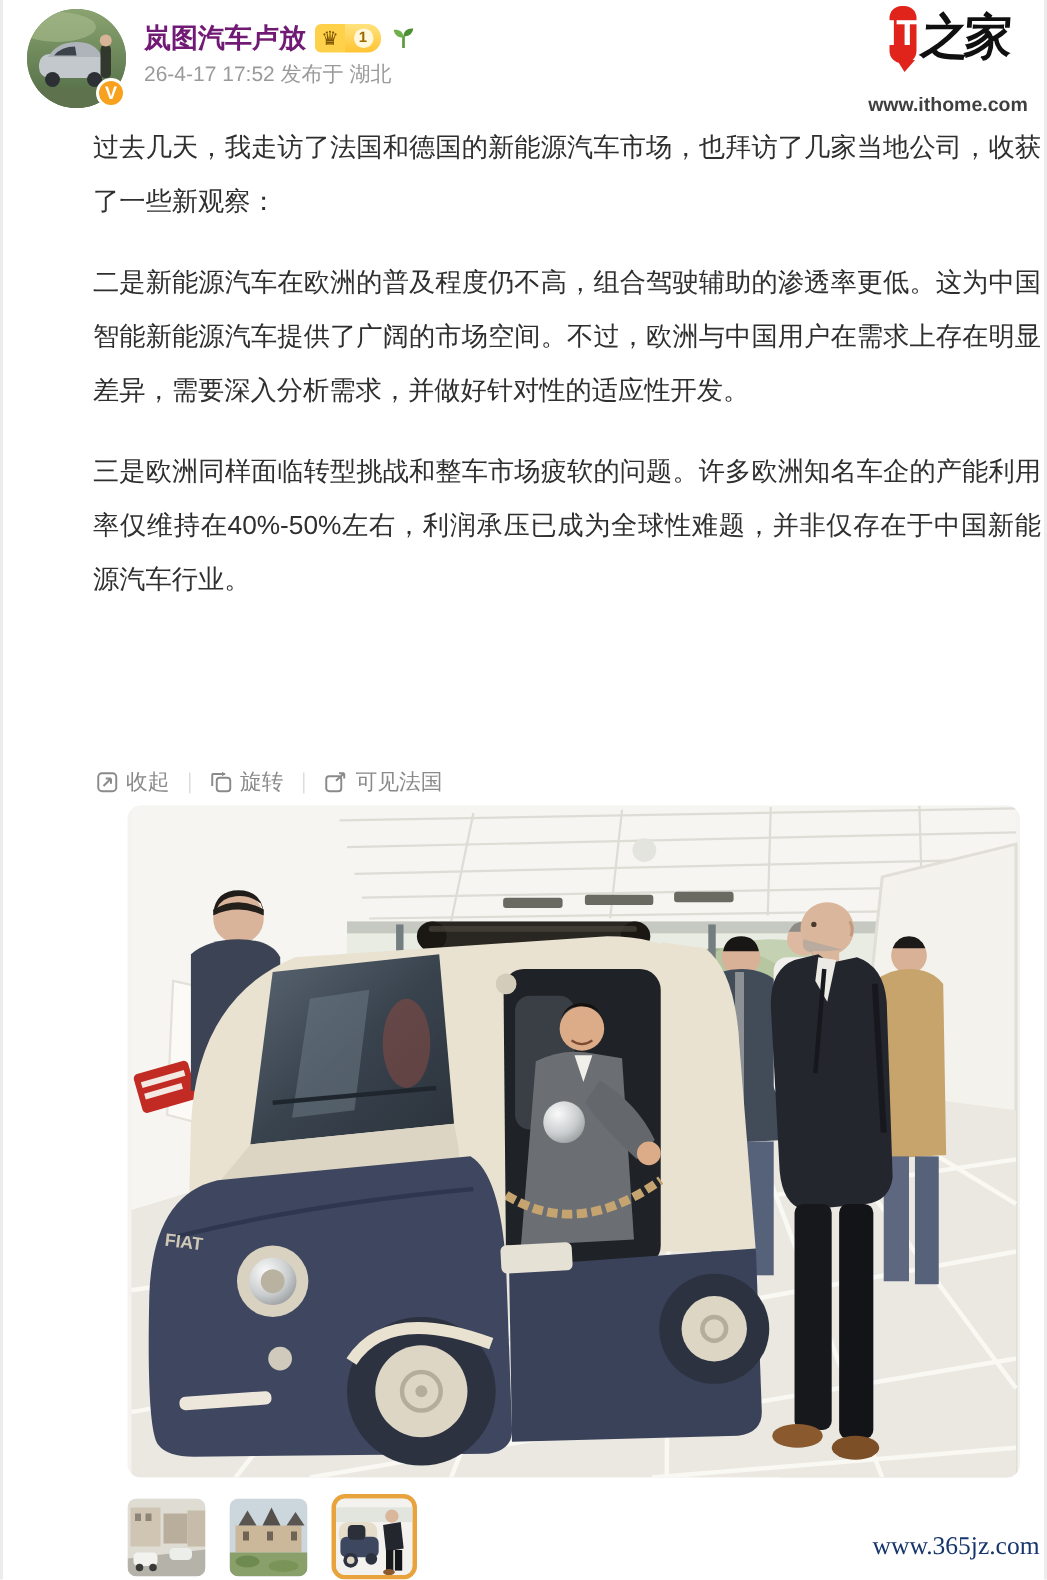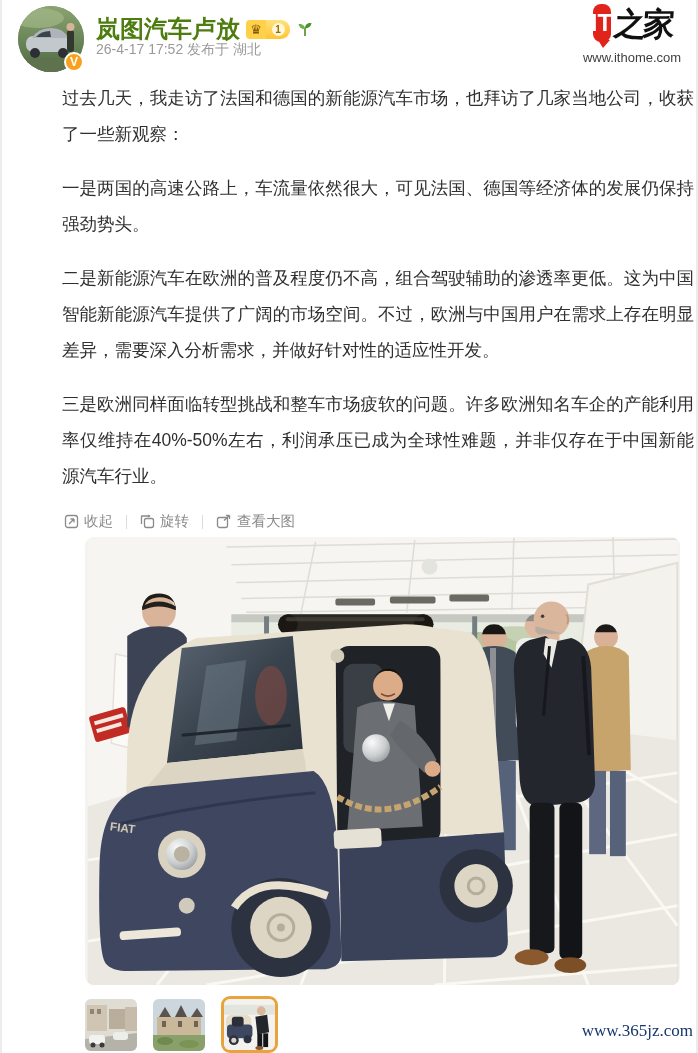--- a/index.html
+++ b/index.html
@@ -13,21 +13,21 @@
   .avatar{
     position:absolute;left:18px;top:6px;width:66px;height:66px;border-radius:50%;
     overflow:hidden;background:#6f8a5c;cursor:pointer;
   }
   .v-badge{
     position:absolute;left:64px;top:52px;width:20px;height:20px;border-radius:50%;
     background:#f7a11f;border:2px solid #fff;color:#fff;font-size:12px;font-weight:bold;
     display:flex;align-items:center;justify-content:center;box-sizing:border-box;
   }
   .name-row{position:absolute;left:96px;top:13px;display:flex;align-items:center;gap:6px;}
-  .username{font-size:24px;font-weight:bold;color:#4d7c0f;}
+  .username{font-size:18px;font-weight:bold;color:#701a75;}
   .crown-badge{display:inline-flex;align-items:center;height:19px;}
   .crown-icon{
     width:20px;height:19px;background:#ffd04a;border-radius:4px 0 0 4px;
     color:#7c5400;font-size:13px;line-height:19px;text-align:center;
   }
   .crown-level{
     height:19px;min-width:24px;background:linear-gradient(#ffe27d,#ffc433);
     border-radius:0 9px 9px 0;display:flex;align-items:center;justify-content:center;
   }
   .crown-level span{
@@ -45,21 +45,21 @@
     position:relative;
   }
   .logo-bubble::after{
     content:"";position:absolute;left:5px;bottom:-6px;width:0;height:0;
     border-left:5px solid transparent;border-right:7px solid transparent;border-top:8px solid #e1241b;
   }
   .logo-home{
     font-family:"Liberation Serif","DejaVu Serif",serif;font-weight:900;font-size:32px;
     color:#101010;letter-spacing:-3px;line-height:40px;transform:skewX(-4deg);
   }
-  .logo-url{font-size:13px;font-weight:normal;color:#3f3f3f;margin-top:2px;}
+  .logo-url{font-size:13px;font-weight:bold;color:#3f3f3f;margin-top:14px;}
   
   .post-text{position:absolute;left:62px;top:80px;width:632px;}
   .post-text p{
     margin:0 0 18px 0;font-size:17.5px;line-height:36px;color:#2f2f2f;text-align:justify;
   }
   
   .img-toolbar{
     position:absolute;left:64px;top:512px;display:flex;align-items:center;gap:13px;
     color:#8a8a8a;font-size:14.5px;
   }
@@ -133,21 +133,20 @@
 <div class="site-logo">
   <div class="logo-row">
     <div class="logo-bubble">IT</div>
     <div class="logo-home">之家</div>
   </div>
   <div class="logo-url">www.ithome.com</div>
 </div>
 
 <div class="post-text">
   <p>过去几天，我走访了法国和德国的新能源汽车市场，也拜访了几家当地公司，收获了一些新观察：</p>
-  <p>一是两国的高速公路上，车流量依然很大，可见法国、德国等经济体的发展仍保持强劲势头。</p>
   <p>二是新能源汽车在欧洲的普及程度仍不高，组合驾驶辅助的渗透率更低。这为中国智能新能源汽车提供了广阔的市场空间。不过，欧洲与中国用户在需求上存在明显差异，需要深入分析需求，并做好针对性的适应性开发。</p>
   <p>三是欧洲同样面临转型挑战和整车市场疲软的问题。许多欧洲知名车企的产能利用率仅维持在40%-50%左右，利润承压已成为全球性难题，并非仅存在于中国新能源汽车行业。</p>
 </div>
 
 <div class="img-toolbar">
   <div class="tool">
     <svg width="15" height="15" viewBox="0 0 15 15">
       <rect x="1.5" y="1.5" width="12" height="12" rx="2.5" fill="none" stroke="#8a8a8a" stroke-width="1.3"></rect>
       <path d="M5 10 L10 5 M10 5 L6.5 5 M10 5 L10 8.5" stroke="#8a8a8a" stroke-width="1.3" fill="none"></path>
     </svg>
@@ -161,21 +160,21 @@
       <path d="M8 0.5 L10.5 2 L8 3.5 Z" fill="#8a8a8a"></path>
     </svg>
     <span>旋转</span>
   </div>
   <div class="tb-divider"></div>
   <div class="tool">
     <svg width="16" height="15" viewBox="0 0 16 15">
       <rect x="1.5" y="3.5" width="10" height="10" rx="2" fill="none" stroke="#8a8a8a" stroke-width="1.3"></rect>
       <path d="M8 6.5 L13.5 1.5 M13.5 1.5 L10 1.5 M13.5 1.5 L13.5 5" stroke="#8a8a8a" stroke-width="1.3" fill="none"></path>
     </svg>
-    <span>查看大图</span>
+    <span>可见法国</span>
   </div>
 </div>
 
 <div class="photo">
   <svg viewBox="0 0 595 452">
     <defs>
       <radialGradient id="chrome" cx="0.35" cy="0.3" r="0.9">
         <stop offset="0" stop-color="#fafafa"></stop>
           <stop offset="0.55" stop-color="#c9cccd"></stop>
           <stop offset="1" stop-color="#84888b"></stop>

